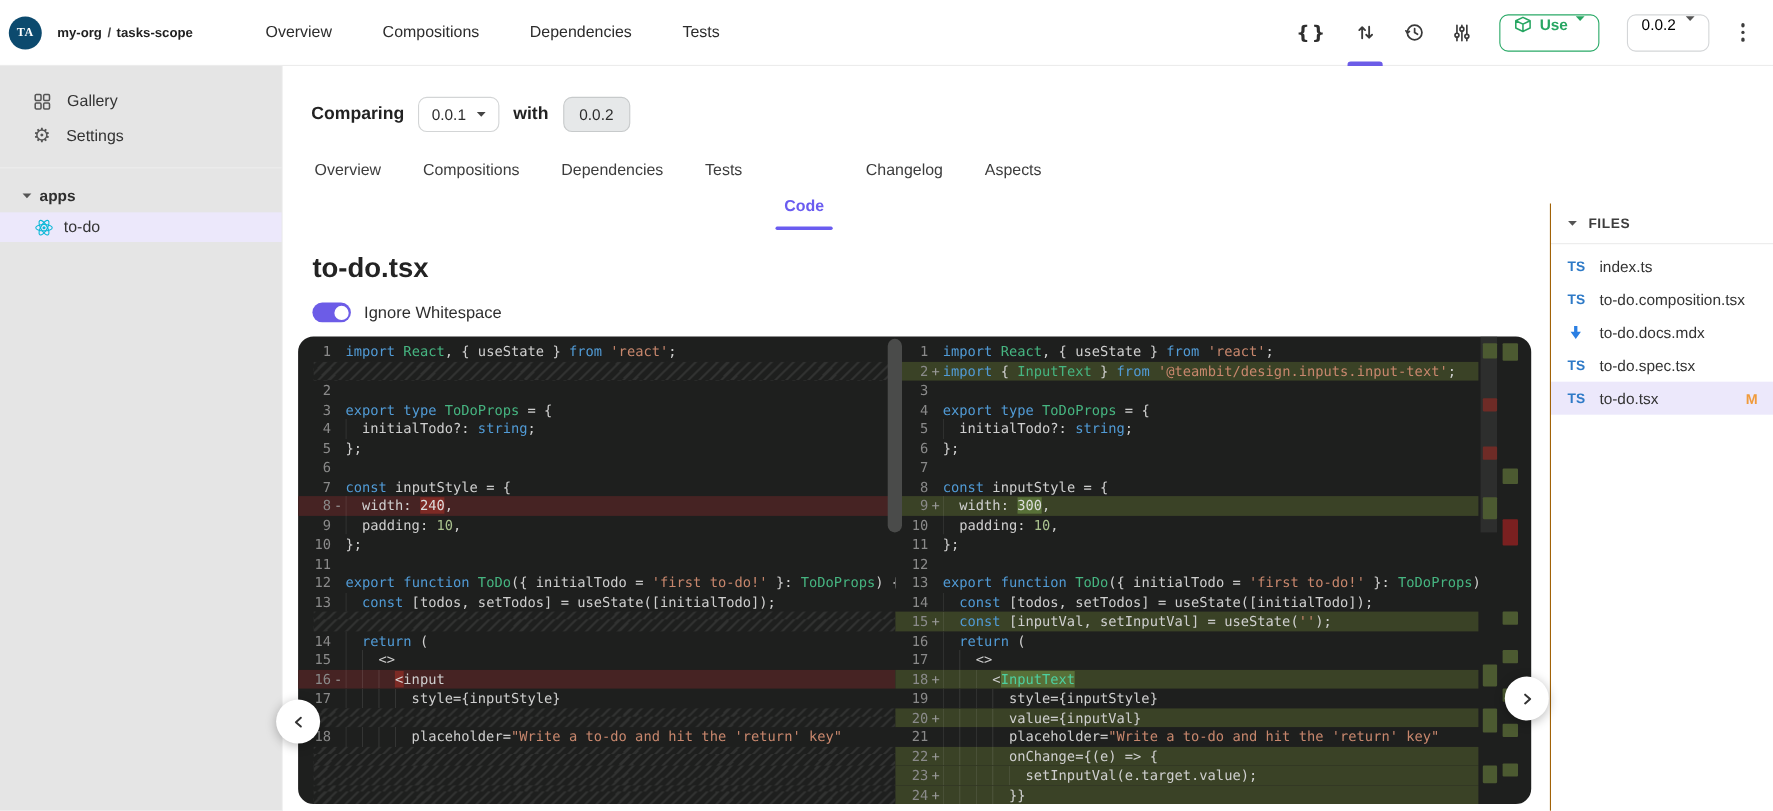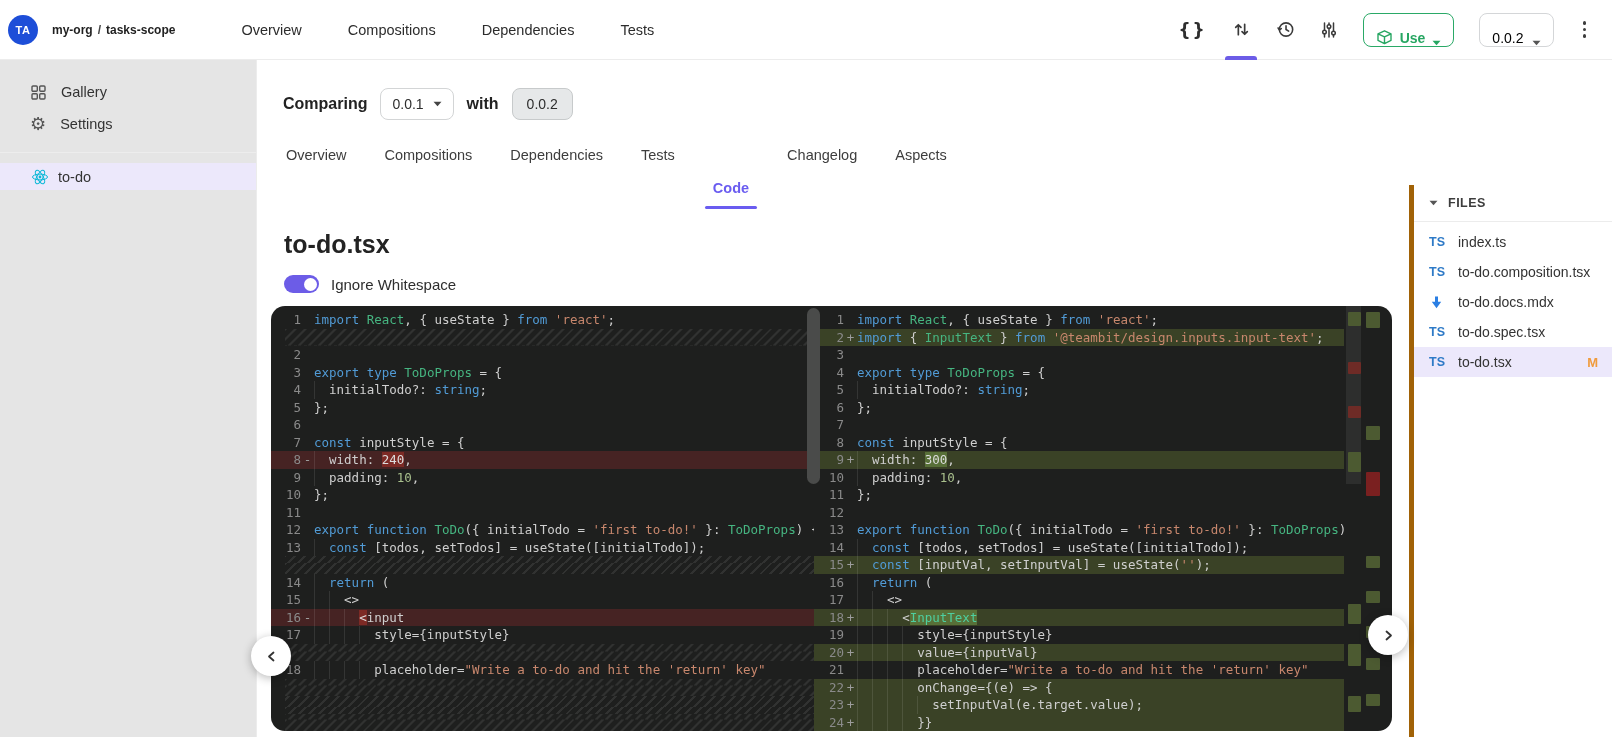--- a/index.html
+++ b/index.html
@@ -3,32 +3,32 @@
 <meta charset="utf-8">
 <style>
   * { margin:0; padding:0; box-sizing:border-box; }
   html,body { width:1612px; height:737px; background:#fff; overflow:hidden;
               font-family:"Liberation Sans", sans-serif; color:#2b2b2b; }
 
   
   .topbar { position:absolute; left:0; top:0; width:1612px; height:60px;
             display:flex; align-items:center; border-bottom:1px solid #ececec;
             padding-left:8px; background:#fff; z-index:20; }
-  .avatar { width:30px; height:30px; border-radius:50%; background:#1d4ed8; color:#fff;
-            font-size:11px; font-weight:bold; display:flex; align-items:center; justify-content:center; letter-spacing:.5px; }
+  .avatar { width:30px; height:30px; border-radius:50%; background:#0c4a6e; color:#fff;
+            font-size:11px; font-weight:bold; display:flex; align-items:center; justify-content:center; letter-spacing:.5px;font-family:Liberation Serif, serif; }
   .crumb { margin-left:14px; font-size:12px; font-weight:bold; color:#1f1f1f; }
   .crumb .sep { margin:0 5px; color:#444; font-weight:bold; }
   .top-tabs { display:flex; gap:46px; margin-left:66px; }
   .top-tabs .ttab { font-size:14.5px; color:#2c2c2c; cursor:pointer; }
   .top-right { margin-left:auto; display:flex; align-items:center; gap:25px; padding-right:22px; height:60px; }
   .hicon { position:relative; height:60px; display:flex; align-items:center; cursor:pointer; }
   .hicon .uline { position:absolute; bottom:0; left:50%; transform:translateX(-50%);
                   width:32px; height:4px; border-radius:3px 3px 0 0; background:#6c5ce7; }
   .braces { font-size:17px; font-weight:bold; color:#2e2e2e; letter-spacing:2px; font-family:"DejaVu Sans", sans-serif; }
-  .btn { display:flex; align-items:flex-end; gap:8px; height:34px; padding:0 12px;
+  .btn { display:flex; align-items:flex-start; gap:8px; height:34px; padding:0 12px;
          border-radius:8px; border:1px solid #d4d6d8; background:#fff; font-size:14px; cursor:pointer; }
   .btn.use { border-color:#2aa967; color:#27a662; font-weight:bold; gap:7px; }
   .kebab { display:flex; flex-direction:column; gap:3px; padding:4px; cursor:pointer; }
   .kebab i { width:3.5px; height:3.5px; border-radius:50%; background:#3c3c3c; }
 
   
   .sidebar { position:absolute; left:0; top:60px; bottom:0; width:257px;
              border-right:1px solid #ececec; background:#e5e5e5; padding-top:16px; }
   .side-item { display:flex; align-items:center; gap:14px; height:32px; padding-left:30px;
                font-size:14.5px; color:#333; cursor:pointer; }
@@ -84,21 +84,21 @@
   .ruler .rthumb { position:absolute; left:2px; top:0; width:15px; height:178px; background:#2d2e2d; }
   .mark { position:absolute; border-radius:1px; }
   .mark.add { background:#4c5a31; } .mark.del { background:#6e2b26; } .mark.deld { background:#7a2020; }
   .nav-circle { position:absolute; width:40px; height:40px; border-radius:50%; background:#fff;
                 box-shadow:0 2px 10px rgba(0,0,0,.28); display:flex; align-items:center; justify-content:center;
                 z-index:5; cursor:pointer; border:none; }
   .nav-circle.l { left:-20px; top:330px; } .nav-circle.r { left:1097px; top:309px; }
 
   
   .files { position:absolute; right:0; top:185px; bottom:0; width:203px;
-           border-left:5px solid #a16207; background:#fff; }
+           border-left:1px solid #a16207; background:#fff; }
   .files-head { height:37px; display:flex; align-items:center; gap:10px; padding-left:15px;
                 border-bottom:1px solid #ececec; font-size:12.5px; font-weight:bold; letter-spacing:.5px; color:#3d3d3d; }
   .file-row { height:30px; display:flex; align-items:center; gap:9px; padding-left:15px;
               font-size:14px; color:#333; cursor:pointer; }
   .file-row.selected { background:#ece8fb; }
   .ts-ic { font-size:12.5px; font-weight:800; color:#2e7ac7; width:20px; }
   .mdx-ic { width:20px; display:flex; }
   .m-badge { margin-left:auto; margin-right:14px; color:#f09b3c; font-weight:bold; font-size:13px; }
   .gear-glyph { font-family:"DejaVu Sans", sans-serif; font-size:18px; color:#555; line-height:1; }
 </style>
@@ -174,20 +174,26 @@
       <rect x="2" y="9.7" width="5.3" height="5.3" rx="1"></rect>
         <rect x="9.7" y="9.7" width="5.3" height="5.3" rx="1"></rect>
     </svg>
     <span>Gallery</span>
   </div>
   <div class="side-item">
     <span class="gear-glyph">⚙</span>
     <span>Settings</span>
   </div>
   <div class="side-div"></div>
+  <div class="tree-group">
+    <svg width="9" height="6" viewBox="0 0 9 6">
+        <path d="M0.5 0.8 H8.5 L4.5 5.2 Z" fill="#555"></path>
+      </svg>
+    <span>apps</span>
+  </div>
   <div class="tree-leaf">
     <svg width="18" height="18" viewBox="0 0 18 18">
       <g transform="translate(9,9)" stroke="#0bb8d7" stroke-width="1" fill="none">
         <ellipse rx="7.5" ry="2.9"></ellipse>
           <ellipse rx="7.5" ry="2.9" transform="rotate(60)"></ellipse>
           <ellipse rx="7.5" ry="2.9" transform="rotate(120)"></ellipse>
         <circle r="1.4" fill="#0bb8d7" stroke="none"></circle>
       </g>
     </svg>
     <span>to-do</span>

